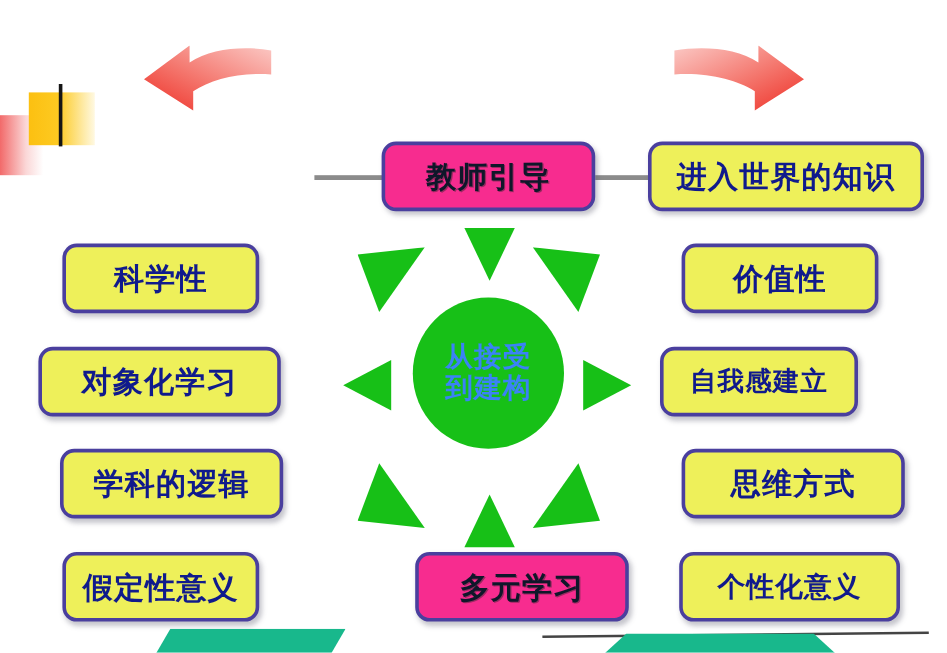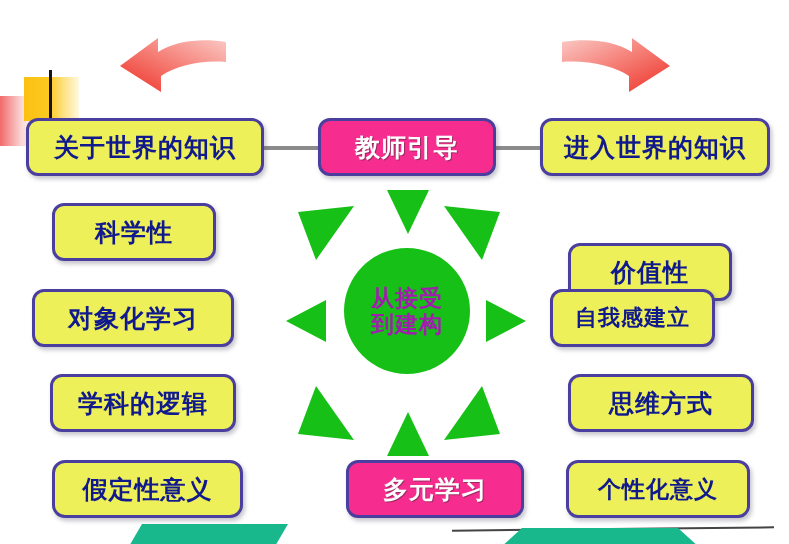--- a/index.html
+++ b/index.html
@@ -88,21 +88,21 @@
     font-weight: bold;
     letter-spacing: 1px;
     box-shadow: 2px 3px 4px rgba(90,90,110,0.35);
   }
   .node.yellow {
     background: #eef05a;
     color: #101a8c;
   }
   .node.magenta {
     background: #f72c8f;
-    color: #ffffff;
+    color: #0f172a;
     text-shadow: 1px 1px 0 rgba(40,40,40,0.45);
   }
 
   
   .connector {
     position: absolute;
     height: 4px;
     background: #8b8b8b;
   }
 
@@ -129,21 +129,21 @@
     top: 58px;
     width: 126px;
     height: 126px;
     display: flex;
     flex-direction: column;
     align-items: center;
     justify-content: center;
     font-family: "DejaVu Sans", sans-serif;
     font-size: 23px;
     font-weight: bold;
-    color: #a21caf;
+    color: #3b82f6;
     line-height: 1.15;
     letter-spacing: 1px;
   }
   .ray {
     position: absolute;
     width: 0;
     height: 0;
   }
 
   
@@ -205,46 +205,43 @@
         <stop offset="55%" stop-color="#f4756c"></stop>
         <stop offset="100%" stop-color="#ee2f26"></stop>
       </linearGradient>
     </defs>
     <path d="M2,4 C26,0 54,2 72,14 L72,0 L110,28 L69,54 L69,38 C54,28 28,22 2,24 Z" fill="url(#gradR)"></path>
   </svg>
 
   <div class="connector" style="left:262px; top:146px; width:60px;"></div>
   <div class="connector" style="left:496px; top:146px; width:48px;"></div>
 
-  <div class="node yellow" style="left:26px; top:118px; width:238px; height:58px; font-size:25px;">
-    <span>关于世界的知识</span>
-  </div>
 
   <div class="node magenta" style="left:318px; top:118px; width:178px; height:58px; font-size:25px;">
     <span>教师引导</span>
   </div>
 
   <div class="node yellow" style="left:540px; top:118px; width:230px; height:58px; font-size:25px;">
     <span>进入世界的知识</span>
   </div>
 
   <div class="node yellow" style="left:52px; top:203px; width:164px; height:58px; font-size:25px;">
     <span>科学性</span>
   </div>
   <div class="node yellow" style="left:50px; top:374px; width:186px; height:58px; font-size:25px;">
     <span>学科的逻辑</span>
   </div>
   <div class="node yellow" style="left:32px; top:289px; width:202px; height:58px; font-size:25px;">
     <span>对象化学习</span>
   </div>
-  <div class="node yellow" style="left:52px; top:460px; width:191px; height:58px; font-size:25px;border-radius:13px;">
+  <div class="node yellow" style="left:52px; top:460px; width:164px; height:58px; font-size:25px;">
     <span>假定性意义</span>
   </div>
 
-  <div class="node yellow" style="left:568px; top:203px; width:164px; height:58px; font-size:25px;margin-top:40px;">
+  <div class="node yellow" style="left:568px; top:203px; width:164px; height:58px; font-size:25px;">
     <span>价值性</span>
   </div>
   <div class="node yellow" style="left:550px; top:289px; width:165px; height:58px; font-size:22px;">
     <span>自我感建立</span>
   </div>
   <div class="node yellow" style="left:568px; top:374px; width:186px; height:58px; font-size:25px;">
     <span>思维方式</span>
   </div>
   <div class="node yellow" style="left:566px; top:460px; width:184px; height:58px; font-size:23px;">
     <span>个性化意义</span>

